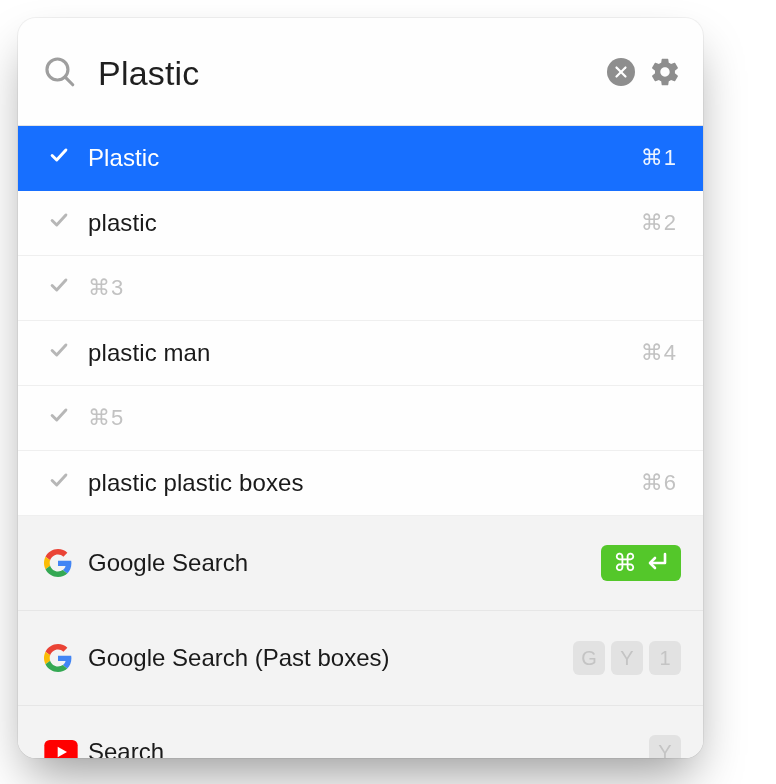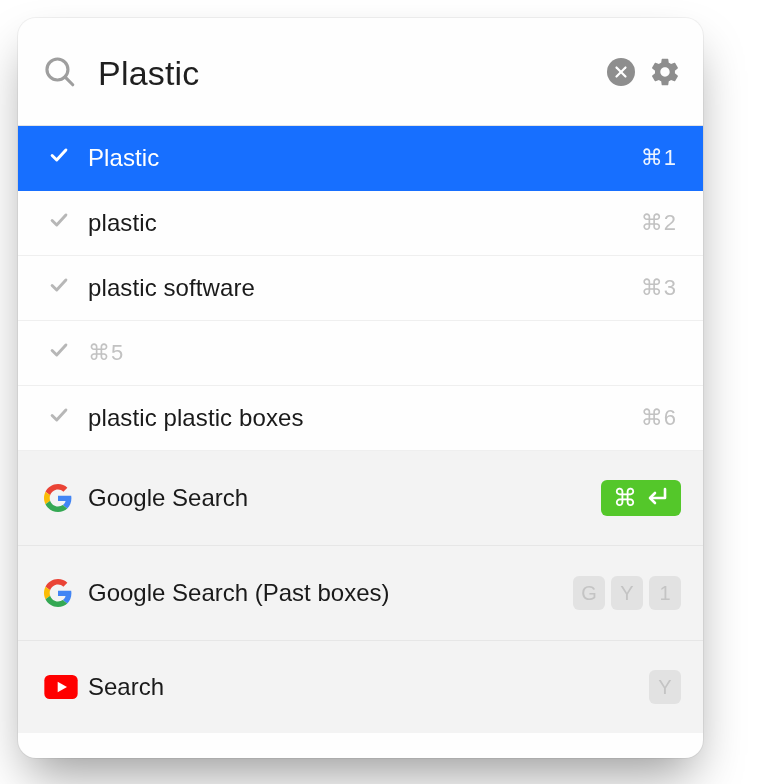--- a/index.html
+++ b/index.html
@@ -221,22 +221,30 @@
         </span>
         <span class="row-label">plastic</span>
         <span class="shortcut">⌘2</span>
       </div>
       <div class="row">
         <span class="leading">
           <span class="check"><svg width="22" height="22" viewBox="0 0 24 24" stroke="currentColor" stroke-width="3.2" fill="none" stroke-linecap="round" stroke-linejoin="round">
               <polyline points="4.5 12.5 9.5 17.5 19.5 6.5"></polyline>
             </svg></span>
         </span>
-        <span class="row-label">plastic software</span>
         <span class="shortcut">⌘3</span>
+      </div>
+      <div class="row">
+        <span class="leading">
+          <span class="check"><svg width="22" height="22" viewBox="0 0 24 24" stroke="currentColor" stroke-width="3.2" fill="none" stroke-linecap="round" stroke-linejoin="round">
+              <polyline points="4.5 12.5 9.5 17.5 19.5 6.5"></polyline>
+            </svg></span>
+        </span>
+        <span class="row-label">plastic man</span>
+        <span class="shortcut">⌘4</span>
       </div>
       <div class="row">
         <span class="leading">
           <span class="check"><svg width="22" height="22" viewBox="0 0 24 24" stroke="currentColor" stroke-width="3.2" fill="none" stroke-linecap="round" stroke-linejoin="round">
               <polyline points="4.5 12.5 9.5 17.5 19.5 6.5"></polyline>
             </svg></span>
         </span>
         <span class="shortcut">⌘5</span>
       </div>
       <div class="row">

